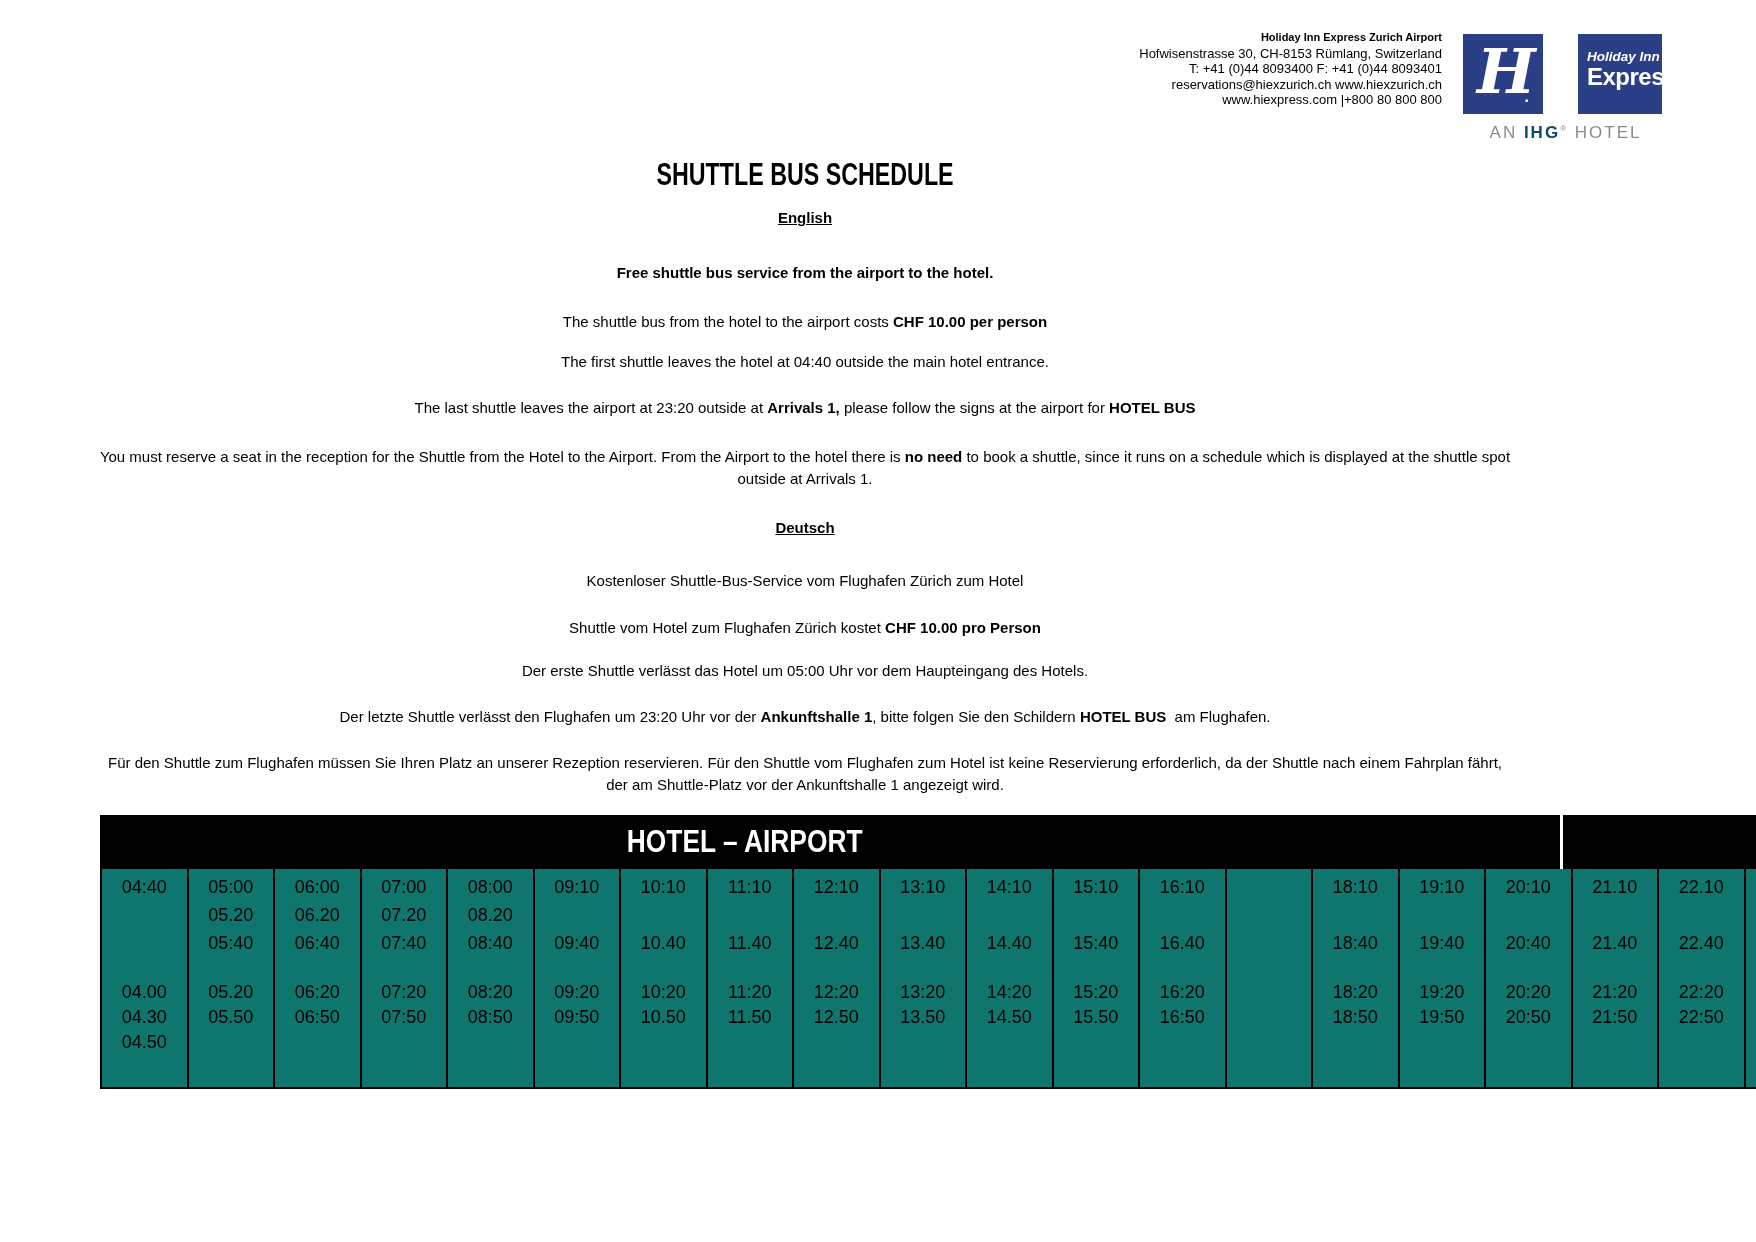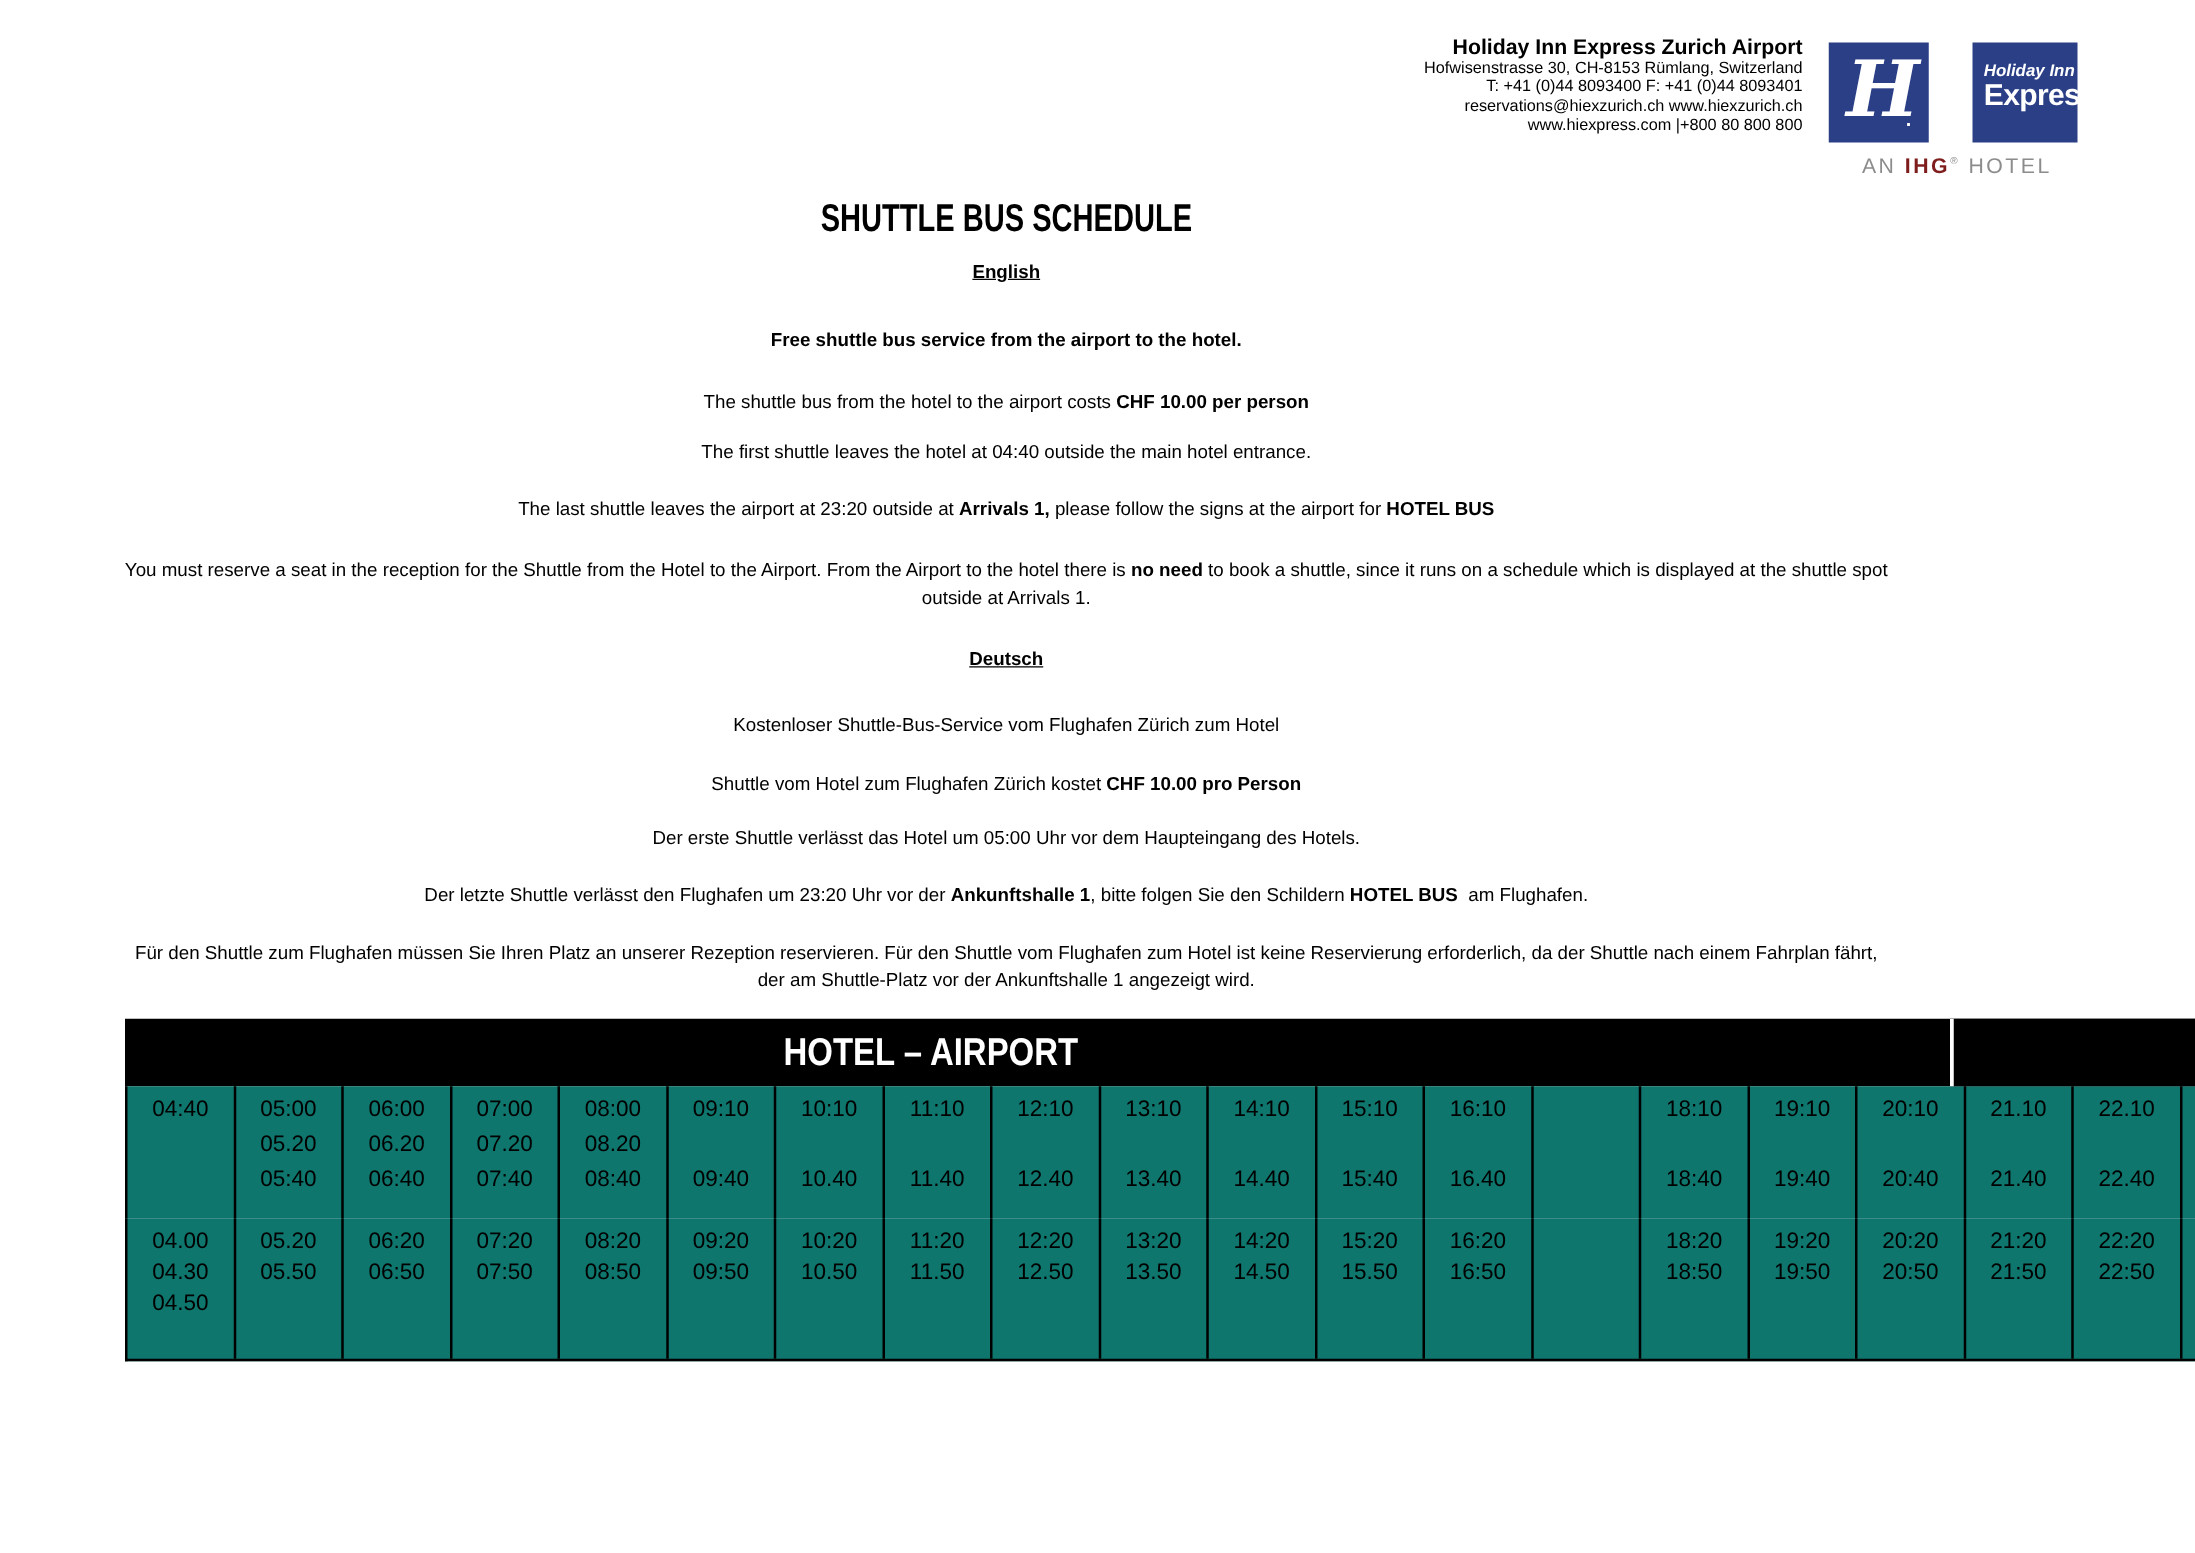--- a/index.html
+++ b/index.html
@@ -2,37 +2,37 @@
 <html><head>
 <meta charset="utf-8">
 <style>
   html,body{margin:0;padding:0;background:#fff;}
   body{width:1756px;height:1242px;position:relative;overflow:hidden;
        font-family:"Liberation Sans","DejaVu Sans",sans-serif;color:#000;}
 
   
   .contact{position:absolute;top:30px;right:314px;text-align:right;
            font-size:13px;line-height:15.5px;}
-  .contact .c1{font-weight:bold;font-size:17px;}
+  .contact .c1{font-weight:bold;font-size:11px;}
 
   
   .logo{position:absolute;left:1463px;top:34px;width:210px;}
   .logo-boxes{display:flex;gap:3px;}
   .logo-box{background:#2b3f87;color:#fff;}
   .h-box{width:80px;height:80px;position:relative;overflow:hidden;}
   .h-box .h{position:absolute;left:14px;top:-2px;
             font-family:"DejaVu Serif",serif;font-style:italic;font-weight:bold;
             font-size:62px;line-height:80px;}
   .h-box .h-dot{position:absolute;right:14px;bottom:8px;font-size:16px;font-weight:bold;}
   .brand-box{width:84px;height:80px;box-sizing:border-box;padding:15px 0 0 9px;margin-left:32px;}
   .brand-box .b1{font-style:italic;font-weight:bold;font-size:13.5px;line-height:15px;}
   .brand-box .b2{font-weight:bold;font-size:24px;line-height:26px;letter-spacing:-0.5px;}
   .tagline{margin-top:9px;width:205px;text-align:center;color:#8c8c8c;
            font-size:17px;letter-spacing:2px;white-space:nowrap;}
-  .tagline b{color:#7f1d1d;}
+  .tagline b{color:#0c4a6e;}
   .tagline sup{font-size:8px;}
 
   
   .docline{position:absolute;left:99px;width:1412px;text-align:center;
            font-size:15px;line-height:22px;margin:0;}
   .page-title{font-weight:bold;}
   .condensed{display:inline-block;transform:scaleX(0.75);transform-origin:center;
              font-weight:bold;font-size:31px;line-height:34px;white-space:nowrap;}
   .lang{font-weight:bold;text-decoration:underline;}
 

